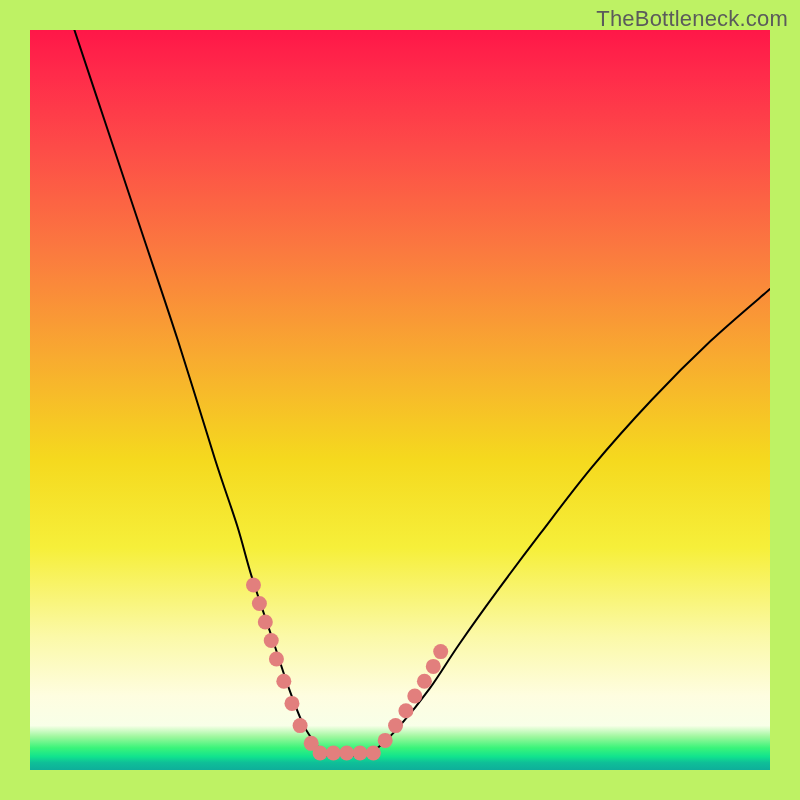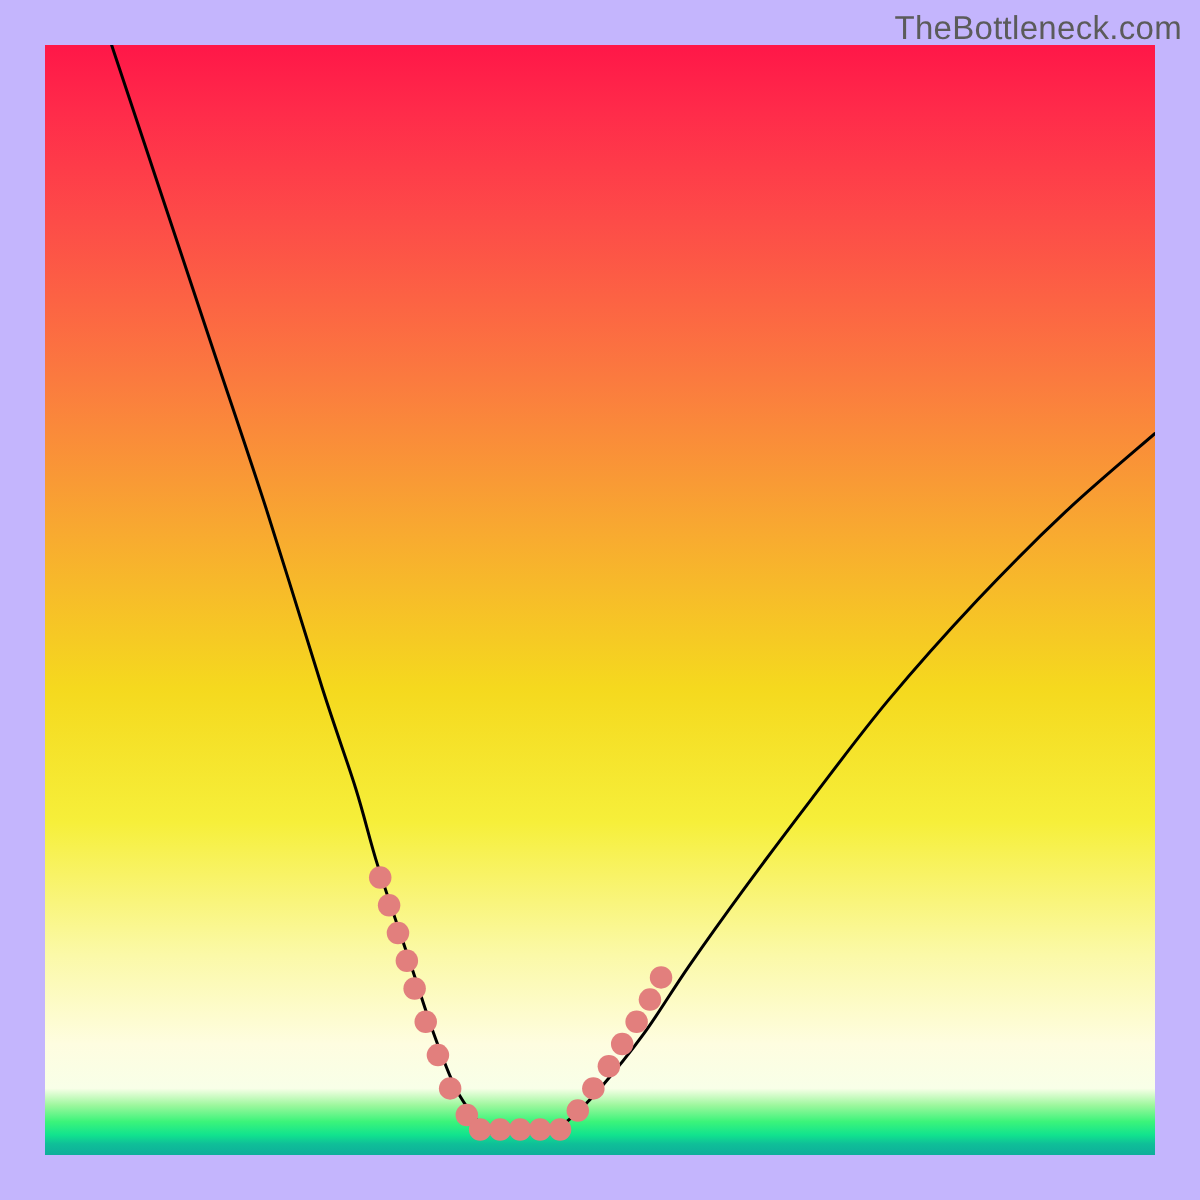--- a/index.html
+++ b/index.html
@@ -8,21 +8,21 @@
     width: 800px;
     height: 800px;
     background: #000;
     overflow: hidden;
     font-family: Arial, Helvetica, sans-serif;
   }
   .frame {
     position: relative;
     width: 800px;
     height: 800px;
-    background: #c4b5fd;
+    background: #bef264;
   }
   .watermark {
     position: absolute;
     top: 6px;
     right: 12px;
     color: #5b5b5b;
     font-size: 22px;
     font-weight: 400;
     letter-spacing: 0.2px;
     z-index: 10;

